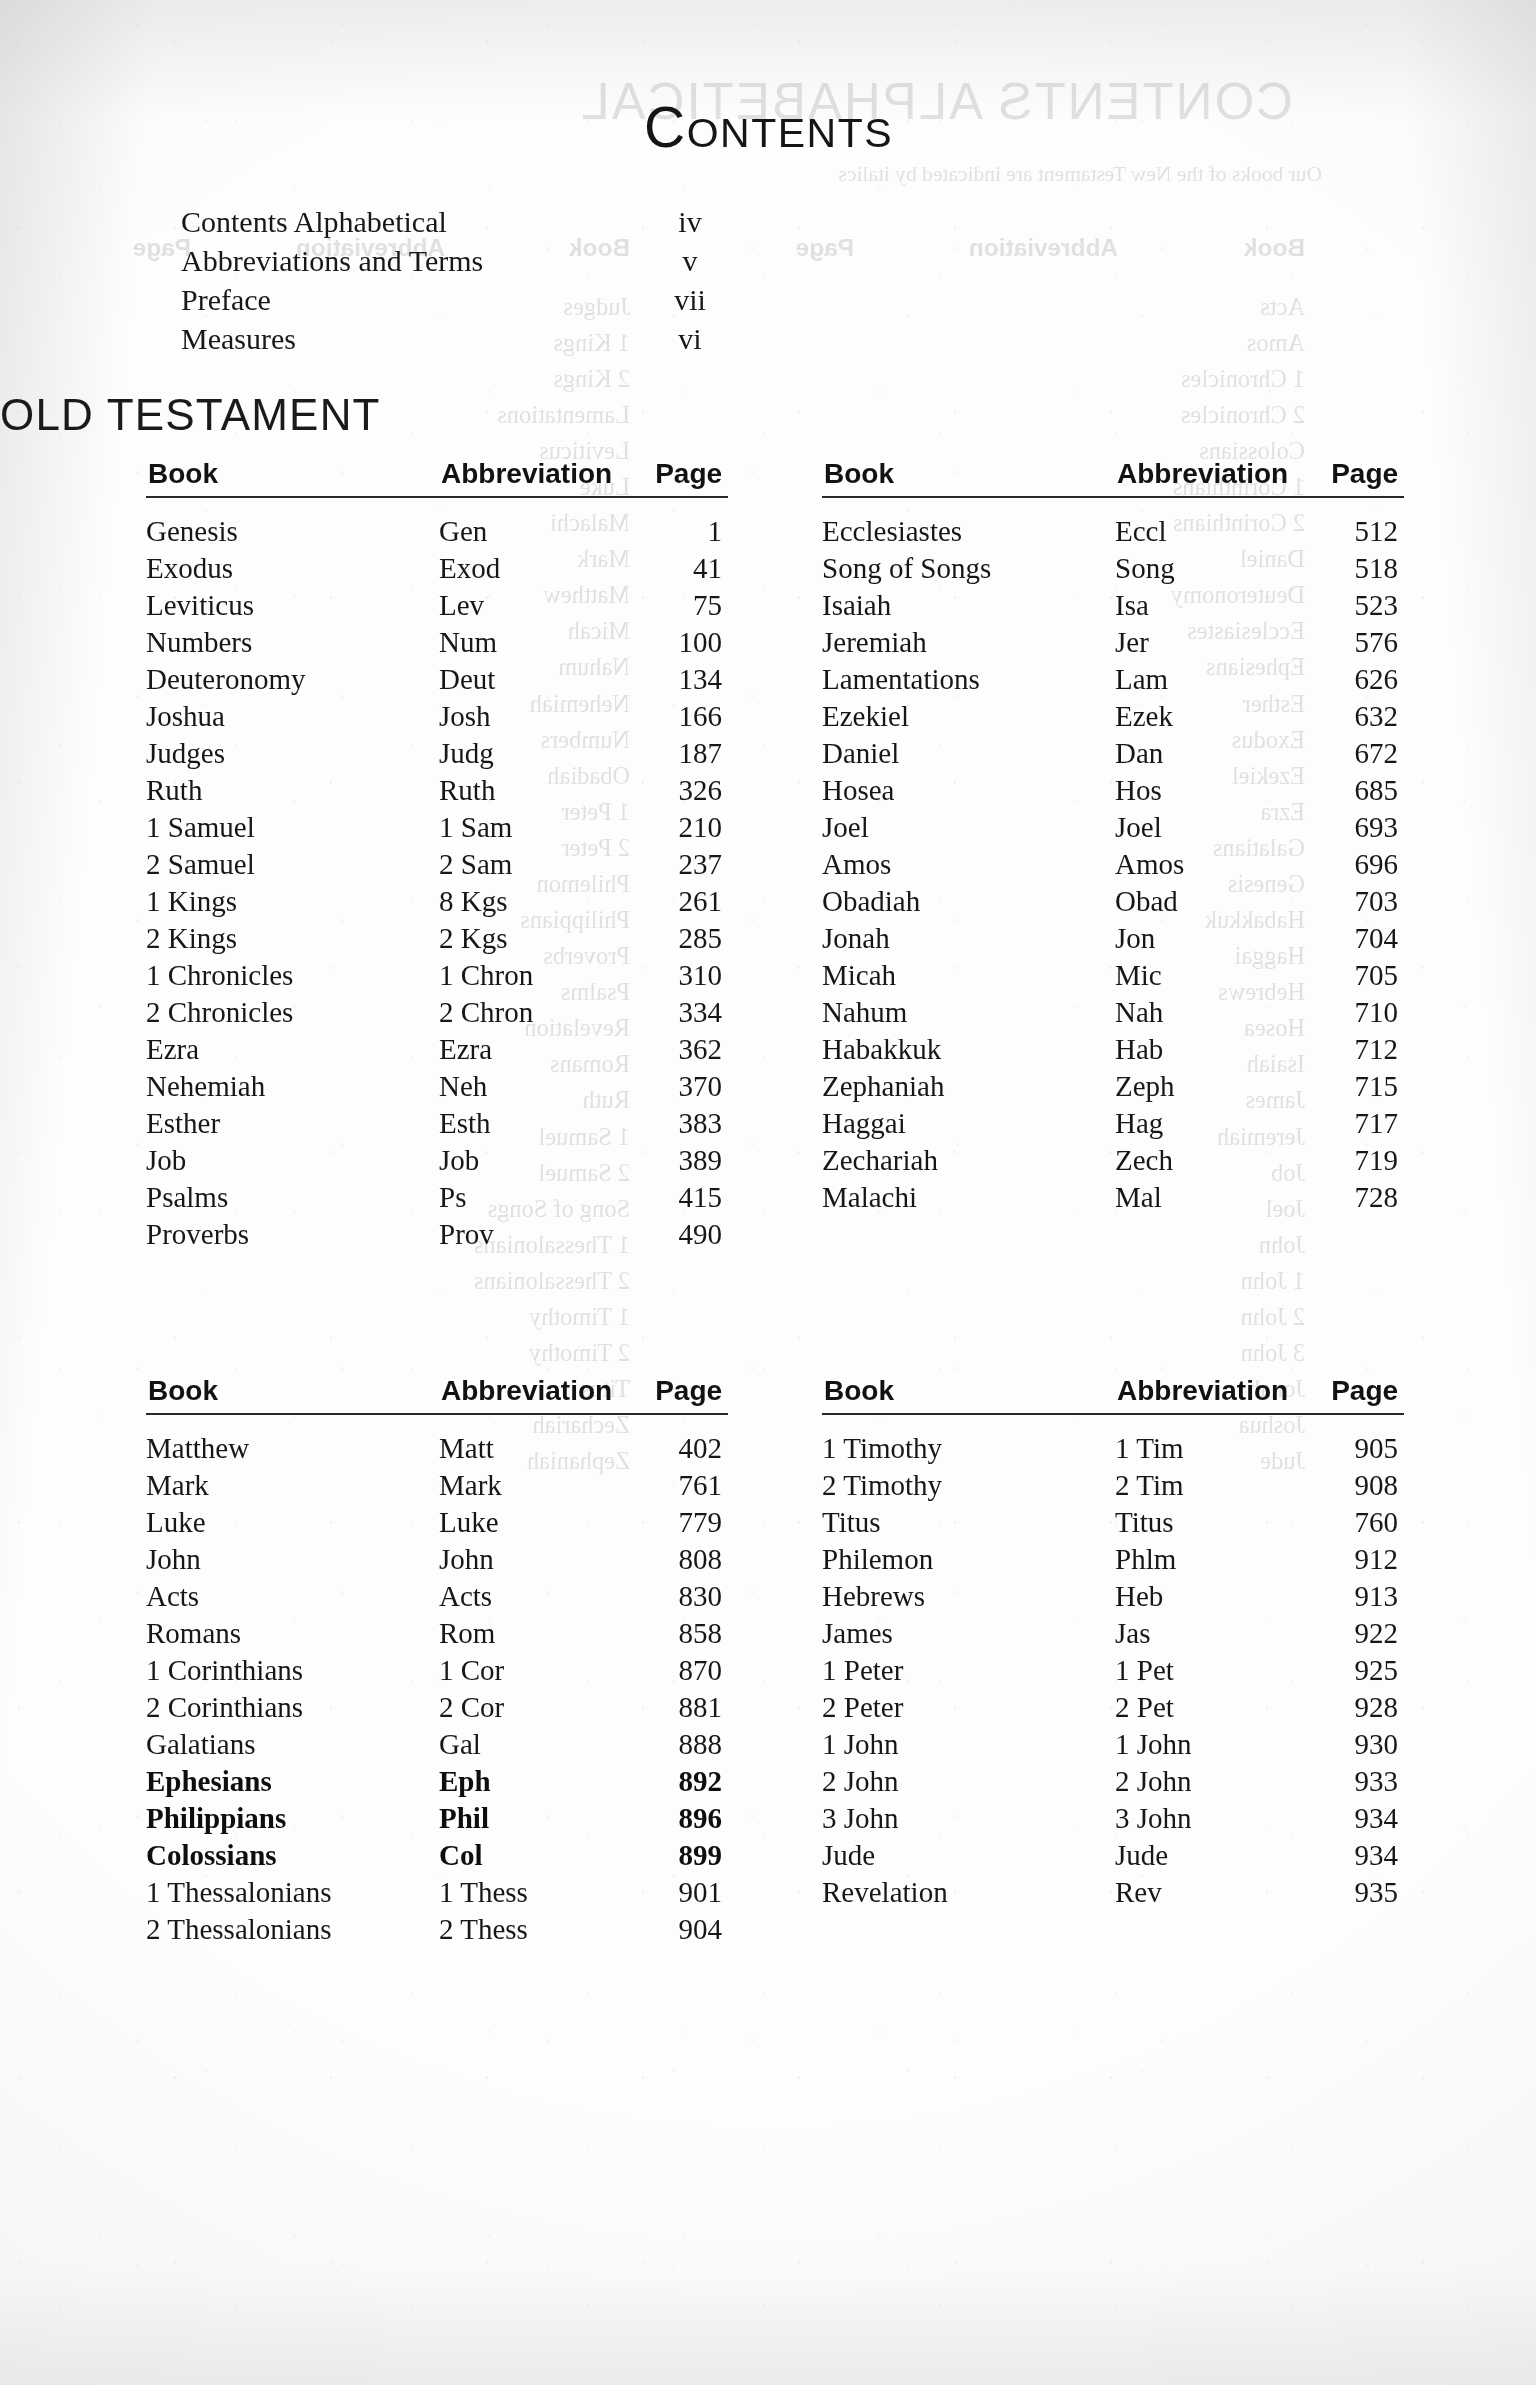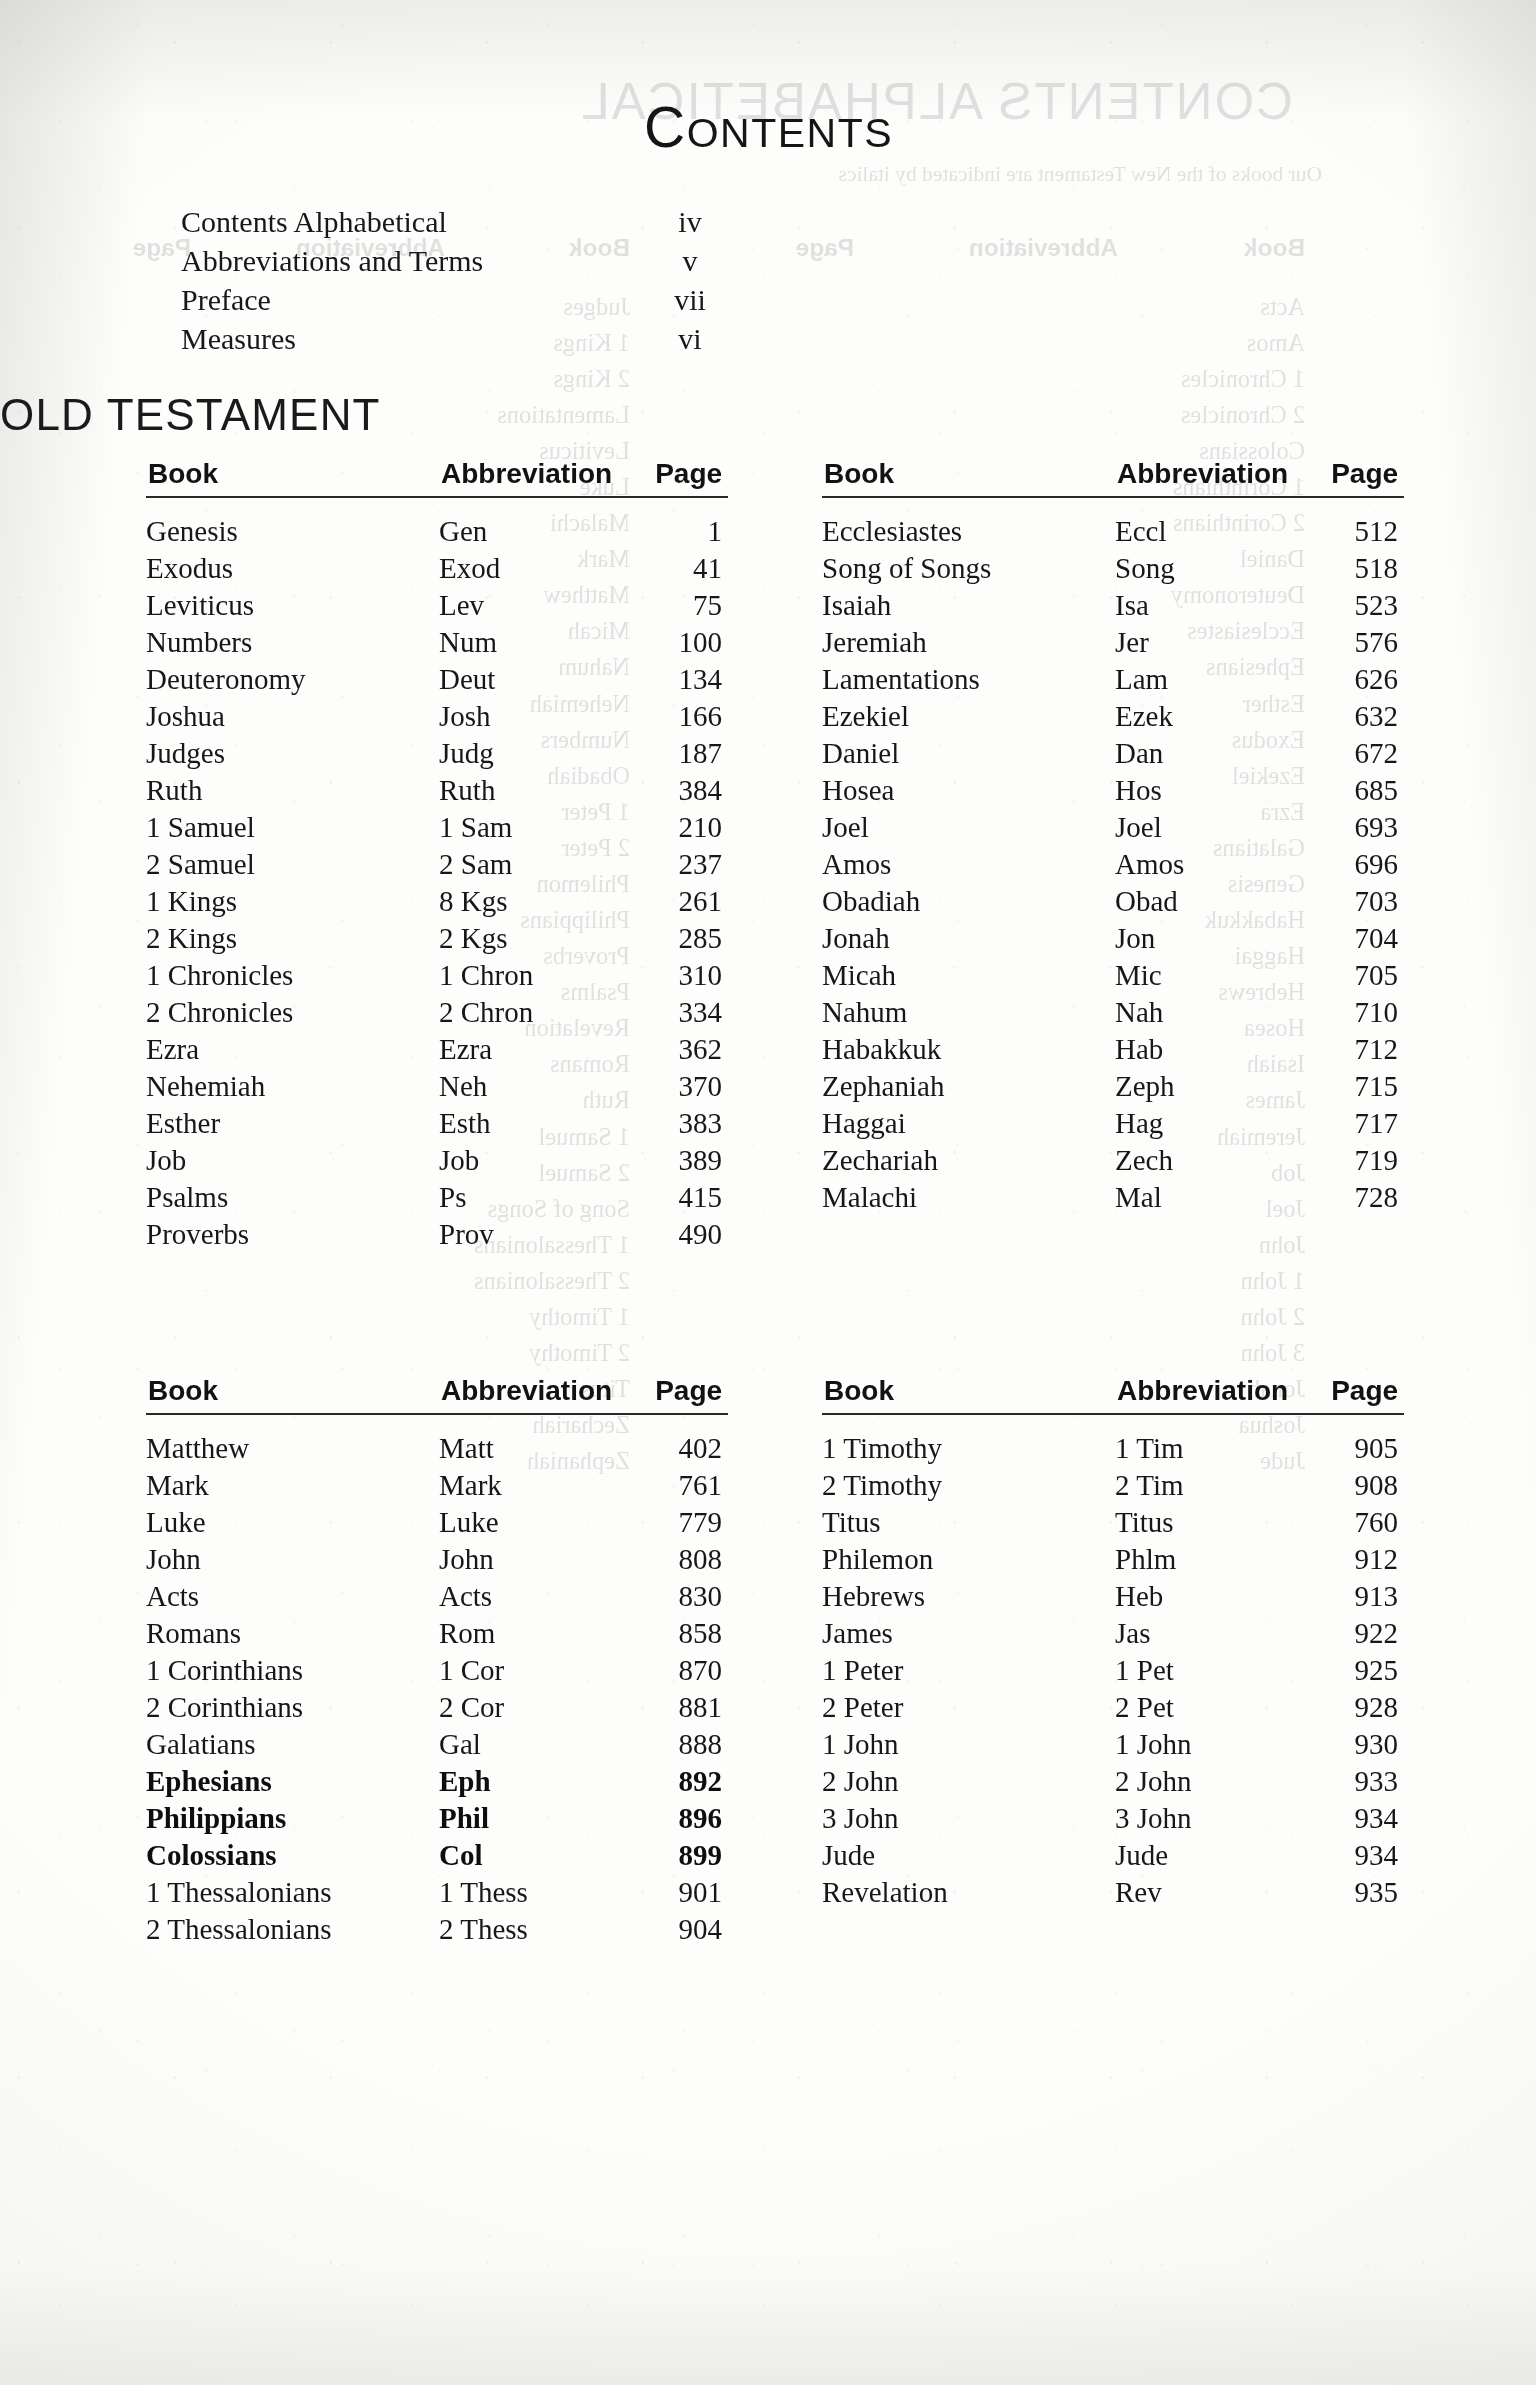--- a/index.html
+++ b/index.html
@@ -328,21 +328,21 @@
           <div class="col-page">166</div>
         </div>
         <div class="tbl-row">
           <div class="col-book">Judges</div>
           <div class="col-abbr">Judg</div>
           <div class="col-page">187</div>
         </div>
         <div class="tbl-row">
           <div class="col-book">Ruth</div>
           <div class="col-abbr">Ruth</div>
-          <div class="col-page">384</div>
+          <div class="col-page">326</div>
         </div>
         <div class="tbl-row">
           <div class="col-book">1 Samuel</div>
           <div class="col-abbr">1 Sam</div>
           <div class="col-page">210</div>
         </div>
         <div class="tbl-row">
           <div class="col-book">2 Samuel</div>
           <div class="col-abbr">2 Sam</div>
           <div class="col-page">237</div>

